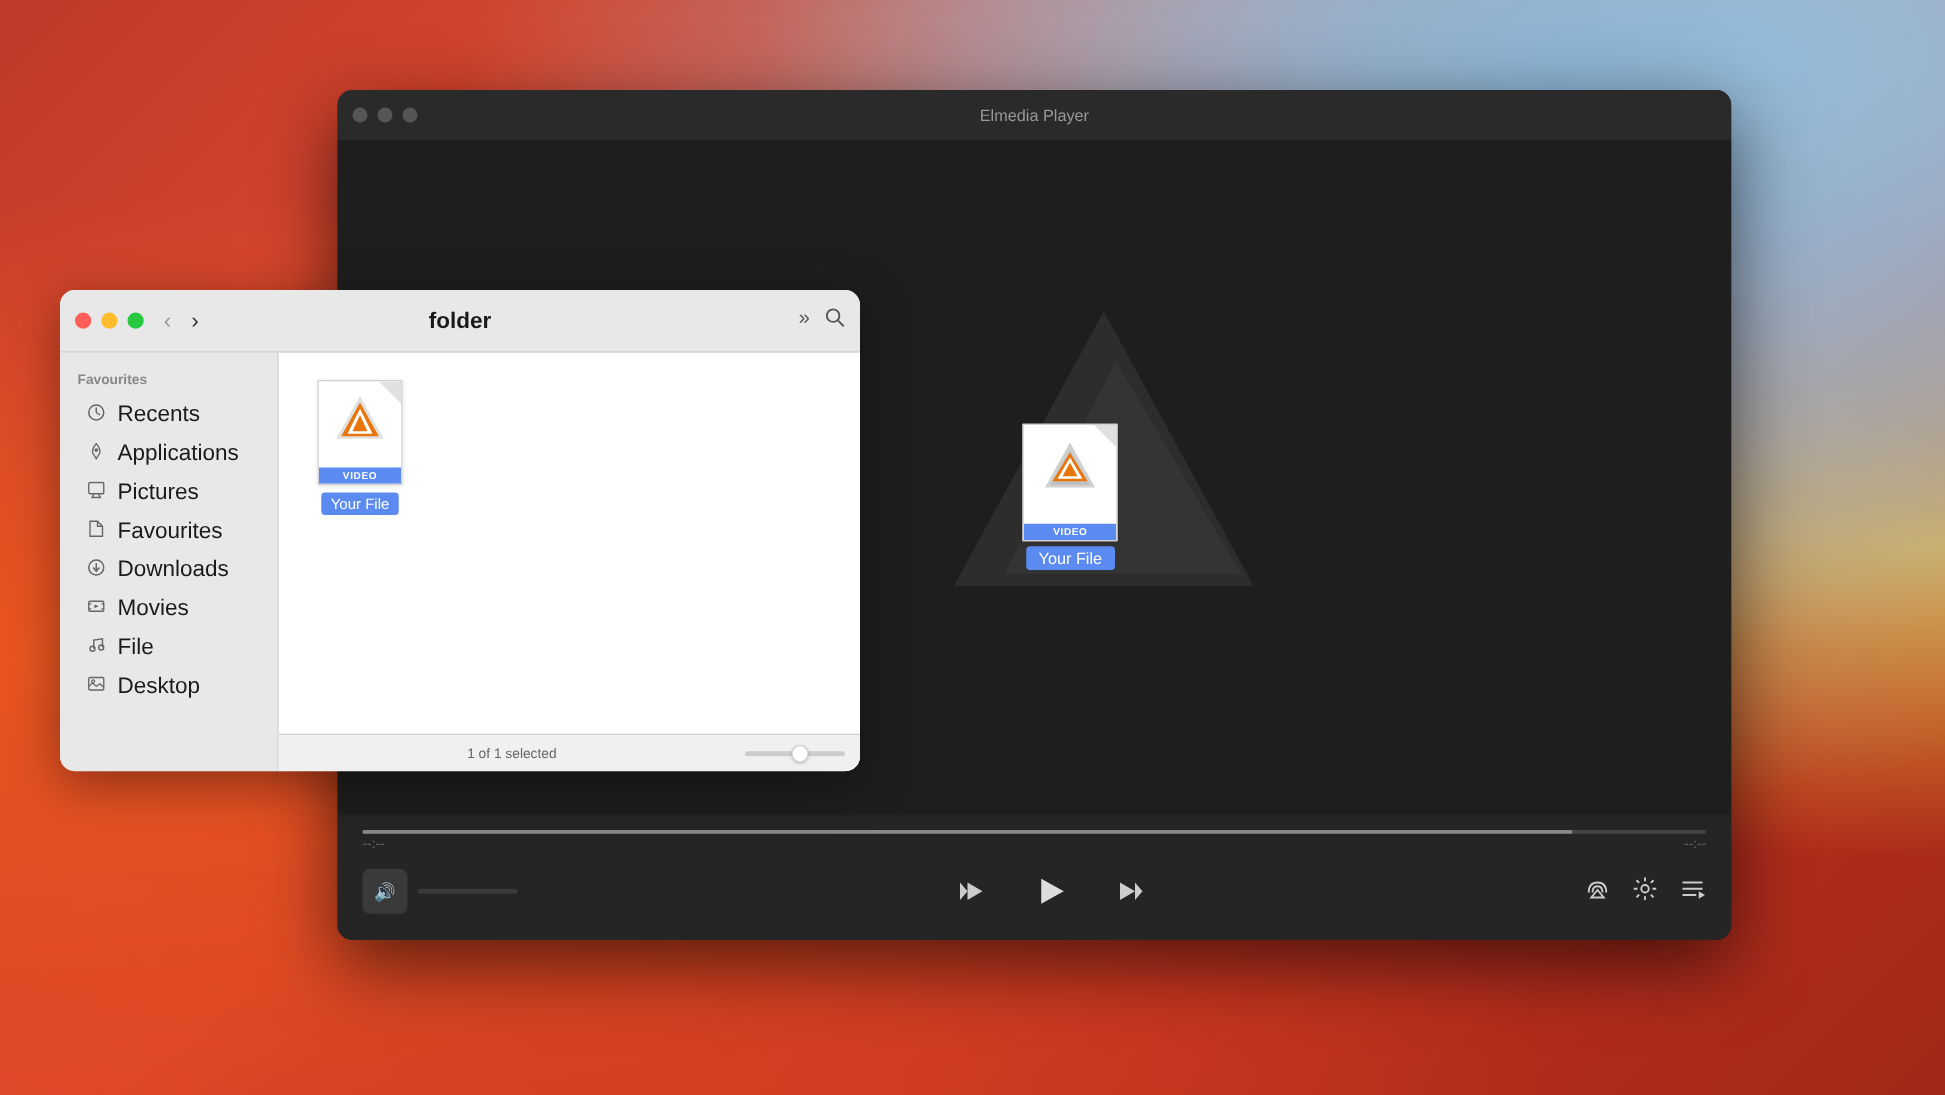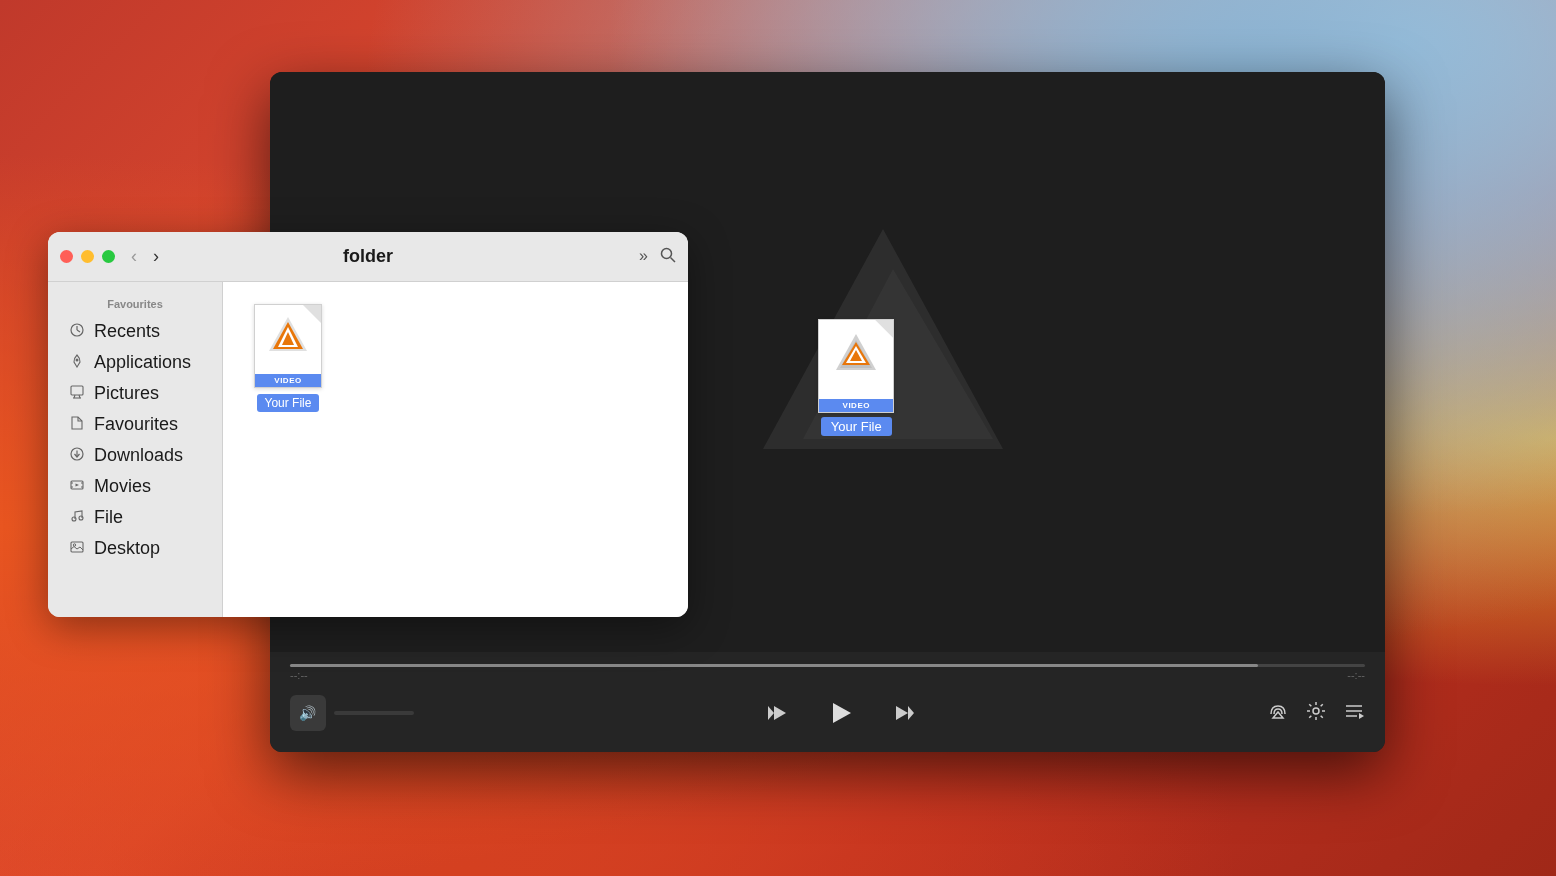--- a/index.html
+++ b/index.html
@@ -275,21 +275,20 @@
     }
 
     
     .finder-sidebar {
       width: 175px;
       background: #e8e8e8;
       border-right: 1px solid #d0d0d0;
       padding: 12px 0;
       overflow-y: auto;
       flex-shrink: 0;
-      text-align: center;
     }
 
     .sidebar-section-title {
       font-size: 11px;
       font-weight: 600;
       color: #888;
       padding: 4px 14px 6px;
       text-transform: none;
     }
 
@@ -453,20 +452,28 @@
       height: 260px;
     }
 
   </style>
 </head>
 <body>
 
 <div class="desktop-bg"></div>
 
 <div class="player-window">
+  <div class="player-titlebar">
+    <div class="player-traffic-lights">
+      <div class="tl tl-close"></div>
+      <div class="tl tl-min"></div>
+      <div class="tl tl-max"></div>
+    </div>
+    <span class="player-title">Elmedia Player</span>
+  </div>
 
   <div class="player-content">
 
     <div class="bg-icon-container">
       
       <svg width="280" height="260" viewBox="0 0 280 260">
 
         <polygon points="140,10 260,230 20,230" fill="rgba(90,90,90,0.25)"></polygon>
 
         <polygon points="150,50 250,220 60,220" fill="rgba(70,70,70,0.3)"></polygon>
@@ -700,15 +707,23 @@
 
                 <polygon points="21,17 27,30 15,30" fill="#e8760a"></polygon>
               </svg>
               <div class="file-type-label">VIDEO</div>
             </div>
           </div>
           <div class="file-name-label">Your File</div>
         </div>
       </div>
 
+      <div class="finder-statusbar">
+        <div class="status-text">1 of 1 selected</div>
+        <div class="size-slider">
+          <div class="slider-track">
+            <div class="slider-thumb"></div>
+          </div>
+        </div>
+      </div>
     </div>
   </div>
 </div>
 
 </body></html>

